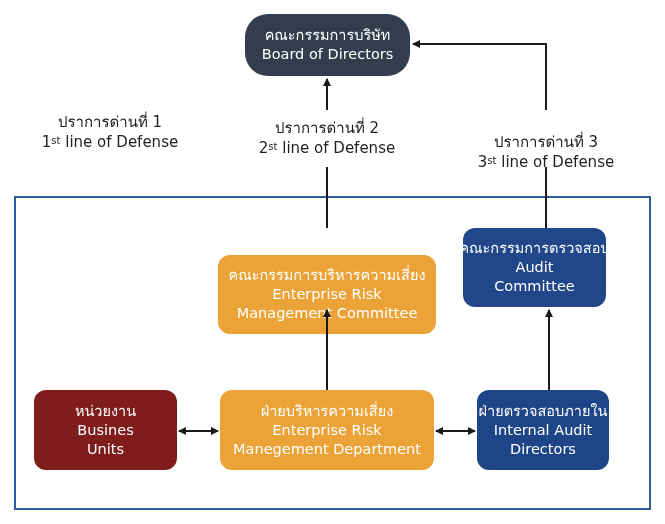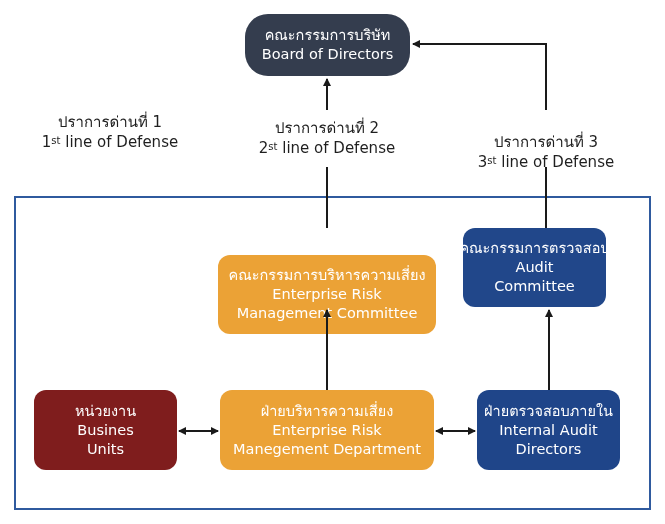--- a/index.html
+++ b/index.html
@@ -58,21 +58,21 @@
   <span>Busines</span>
   <span>Units</span>
 </div>
 
 <div class="node" id="erm-department" style="left: 220px; top: 390px; width: 214px; height: 80px; background: rgb(235, 162, 54);">
   <span>ฝ่ายบริหารความเสี่ยง</span>
   <span>Enterprise Risk</span>
   <span>Manegement Department</span>
 </div>
 
-<div class="node" id="internal-audit" style="left: 477px; top: 390px; width: 143px; height: 80px; background: rgb(31, 69, 137);">
+<div class="node" id="internal-audit" style="left: 477px; top: 390px; width: 132px; height: 80px; background: rgb(31, 69, 137);">
   <span>ฝ่ายตรวจสอบภายใน</span>
   <span>Internal Audit</span>
   <span>Directors</span>
 </div>
 
 <svg id="arrows" xmlns="http://www.w3.org/2000/svg">
   <defs>
     <marker id="ah" markerWidth="8" markerHeight="8" refX="7" refY="4" orient="auto" markerUnits="userSpaceOnUse">
       <path d="M0,0 L8,4 L0,8 Z" class="arrowfill" fill="#1a1a1a"></path>
     </marker>

